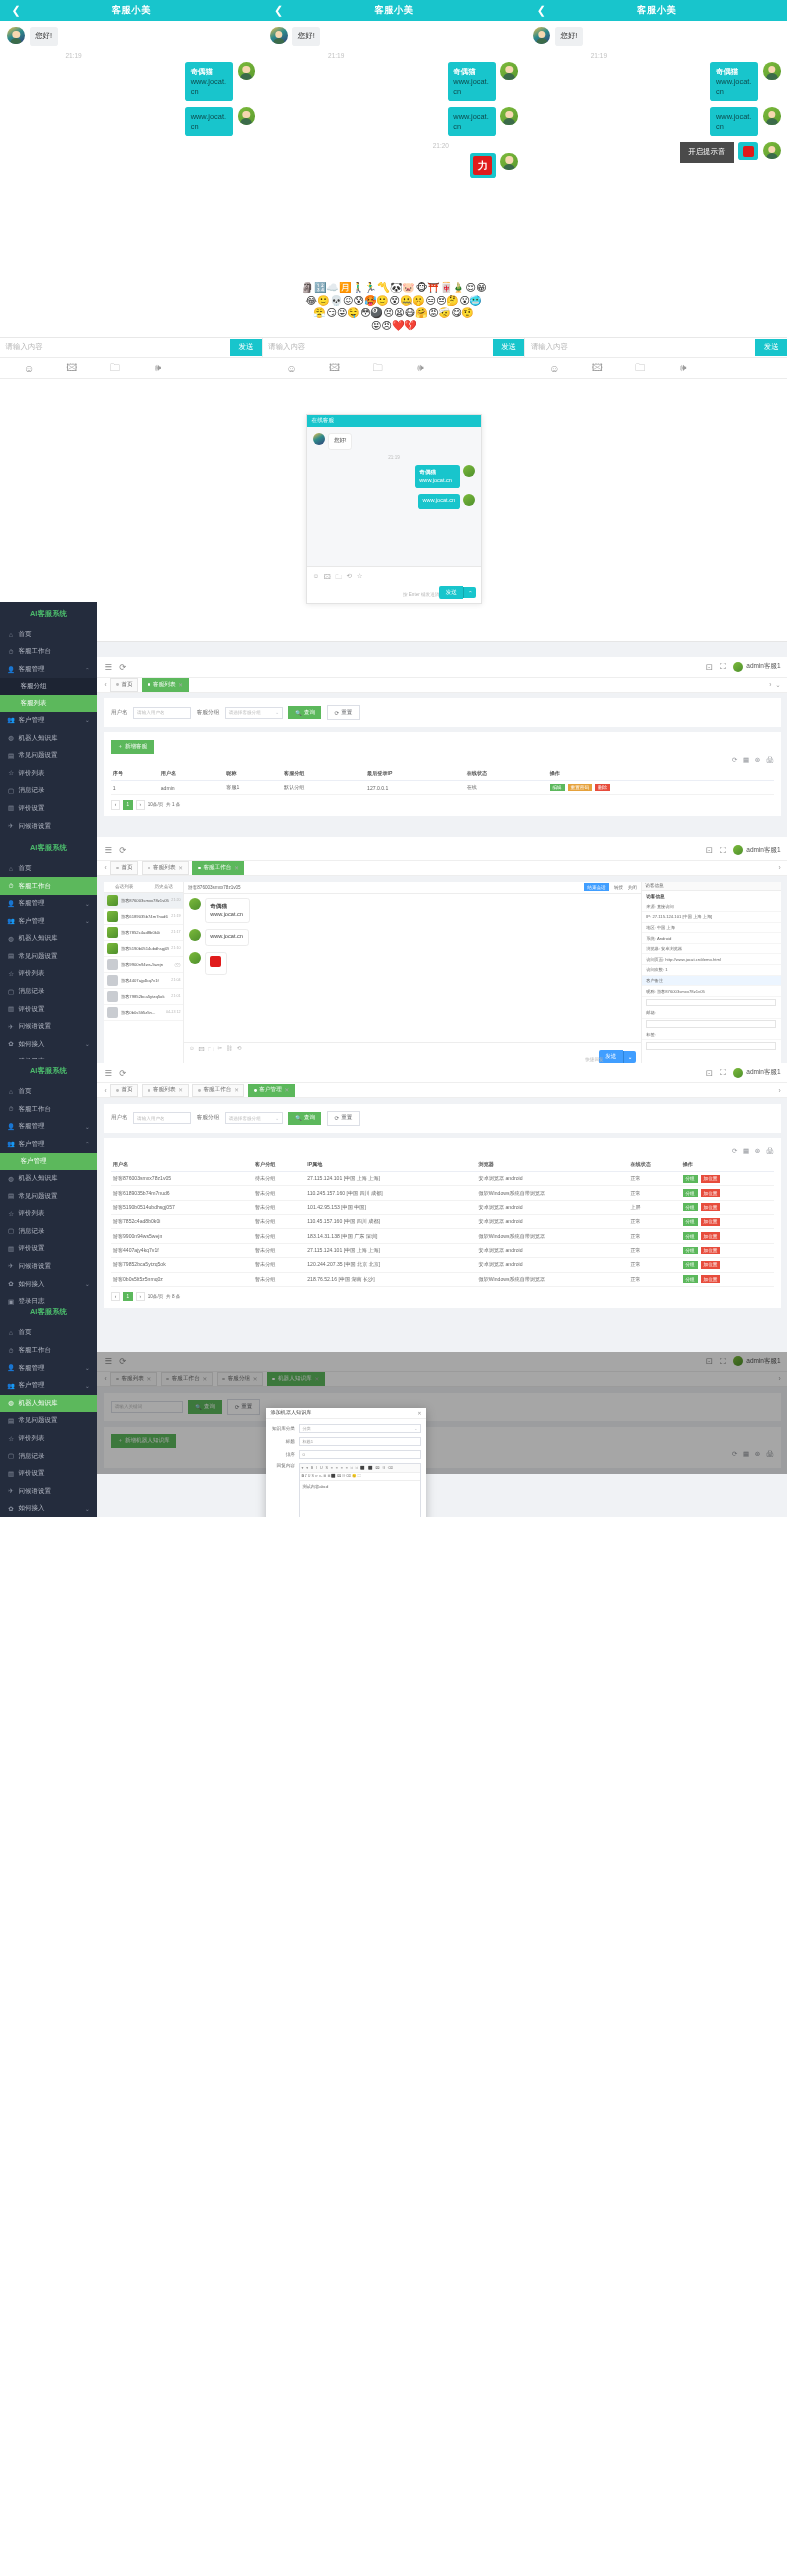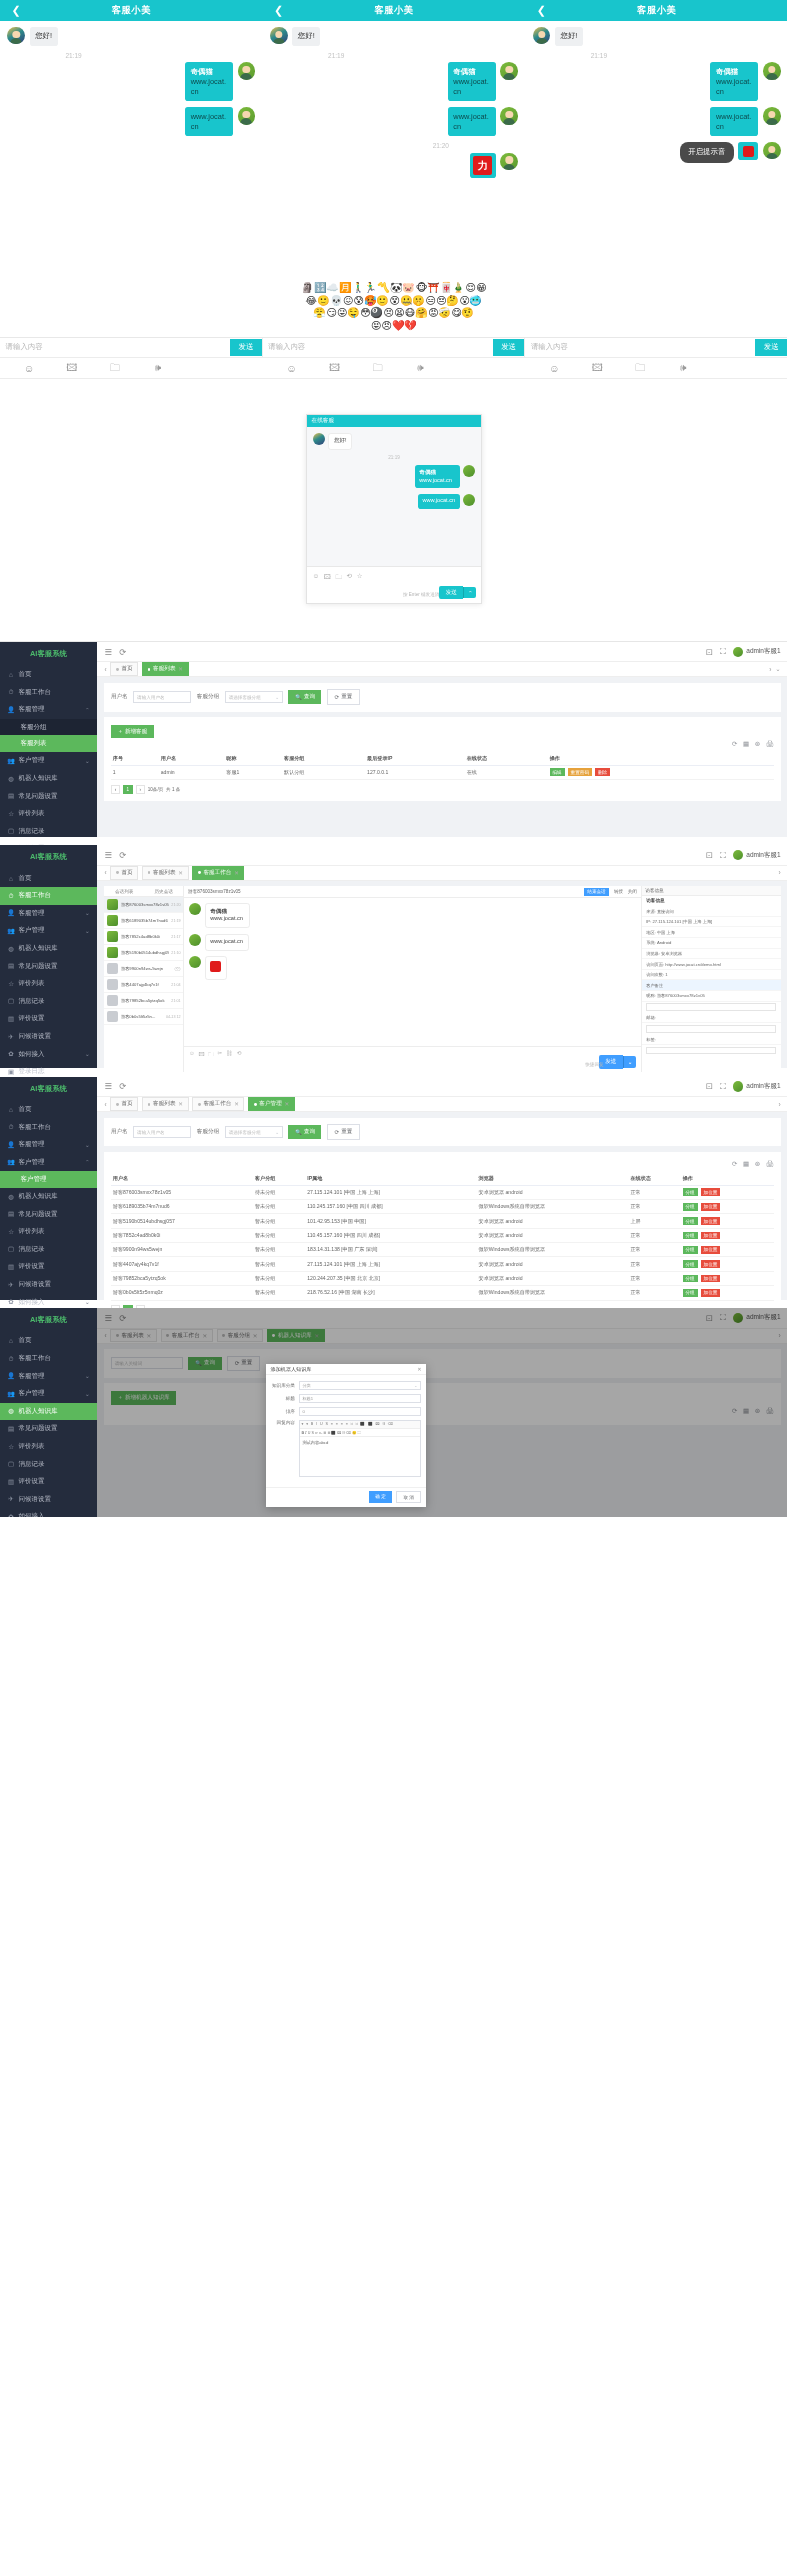--- a/index.html
+++ b/index.html
@@ -50,21 +50,21 @@
   .bubble.out b { display:block; color:#fff; font-weight:700; }
   .ts { text-align:center; font-size:6.5px; color:#c2c2c2; margin:2.8px 0 3.7px 0;}
   .ts.l { text-align:left; padding-left:58px;}
   .ts.r { text-align:right; padding-right:69px;}
   .sticker {
     width:18.6px;height:18.6px;background:#e01b1b;color:#fff;font-size:10.2px;
     display:flex;align-items:center;justify-content:center;border-radius:1.9px;font-weight:700;
   }
   .bubble.stk { padding:3.7px; max-width:none; }
   .dark-btn {
-    background:#4a4a4a;color:#fff;font-size:7.4px;padding:5.6px 8.4px;border-radius:8px;margin-right:4.6px;
+    background:#4a4a4a;color:#fff;font-size:7.4px;padding:5.6px 8.4px;border-radius:0;margin-right:4.6px;
   }
   .redsq { width:11px;height:11px;background:#e01b1b;border-radius:1.9px;}
   .bubble.red { background:#18c5cc; padding:3.7px 4.6px; max-width:none;}
 
   
   .emoji-panel { width:788px; background:#fff; padding:5.6px 0 3.7px 0; display:flex; justify-content:center;}
   .emoji-grid { width:249px; font-size:10.2px; line-height:1.25; letter-spacing:0px; text-align:center;}
   .emoji-row { white-space:nowrap; }
 
   
@@ -88,21 +88,21 @@
   .w-send .b2 { background:#18c5cc;color:#fff;font-size:5.6px;padding:2.8px 3.7px;border-left:0.9px solid #13a7ad;border-radius:0 1.9px 1.9px 0;}
   .w-hint { position:absolute; right:37px; bottom:5.6px; font-size:4.6px; color:#b5b5b5;}
   .w-ts { text-align:center; font-size:4.6px; color:#c0c0c0; margin:4.6px 0;}
   .wb { font-size:5.6px; padding:3.7px 4.6px; border-radius:2.8px; max-width:45px; line-height:1.4;}
   .wb.in { background:#fff;border:0.9px solid #ececec;color:#444;margin-left:3.7px;}
   .wb.out { background:#18c5cc;color:#fff;margin-right:3.7px;}
   .wav { width:12px;height:12px;border-radius:50%;flex:none;background:linear-gradient(150deg,#f2c14b,#2e8b8b 45%,#303e78);}
   .wav.g { background:linear-gradient(145deg,#7dbb3c,#4d8f2c);}
 
   
-  .admin { width:788px; display:flex; background:#f0f2f5; position:relative;}
+  .admin { width:788px; display:flex; background:#f0f2f5; position:relative;align-items:center;}
   .side { width:97px; background:#242c3d; flex:none; padding-bottom:7.4px;}
   .side-logo { height:24px; display:flex; align-items:center; justify-content:center; color:#4bb96b; font-size:7.4px; font-weight:700;}
   .side-item { height:17.6px; display:flex; align-items:center; padding:0 7.4px; color:#b9bec9; font-size:6.5px; gap:3.7px; position:relative;}
   .side-item .ic { width:7.4px; text-align:center; font-size:6.5px; color:#8d94a3;}
   .side-item .car { margin-left:auto; font-size:5.6px; color:#7b8292;}
   .side-item.active { background:#5cb85c; color:#fff;}
   .side-item.active .ic { color:#fff;}
   .side-sub { height:16.7px; display:flex; align-items:center; padding-left:20.4px; color:#c3c8d2; font-size:6.5px; background:#1d2433;}
   .side-sub.active { background:#5cb85c; color:#fff;}
 

